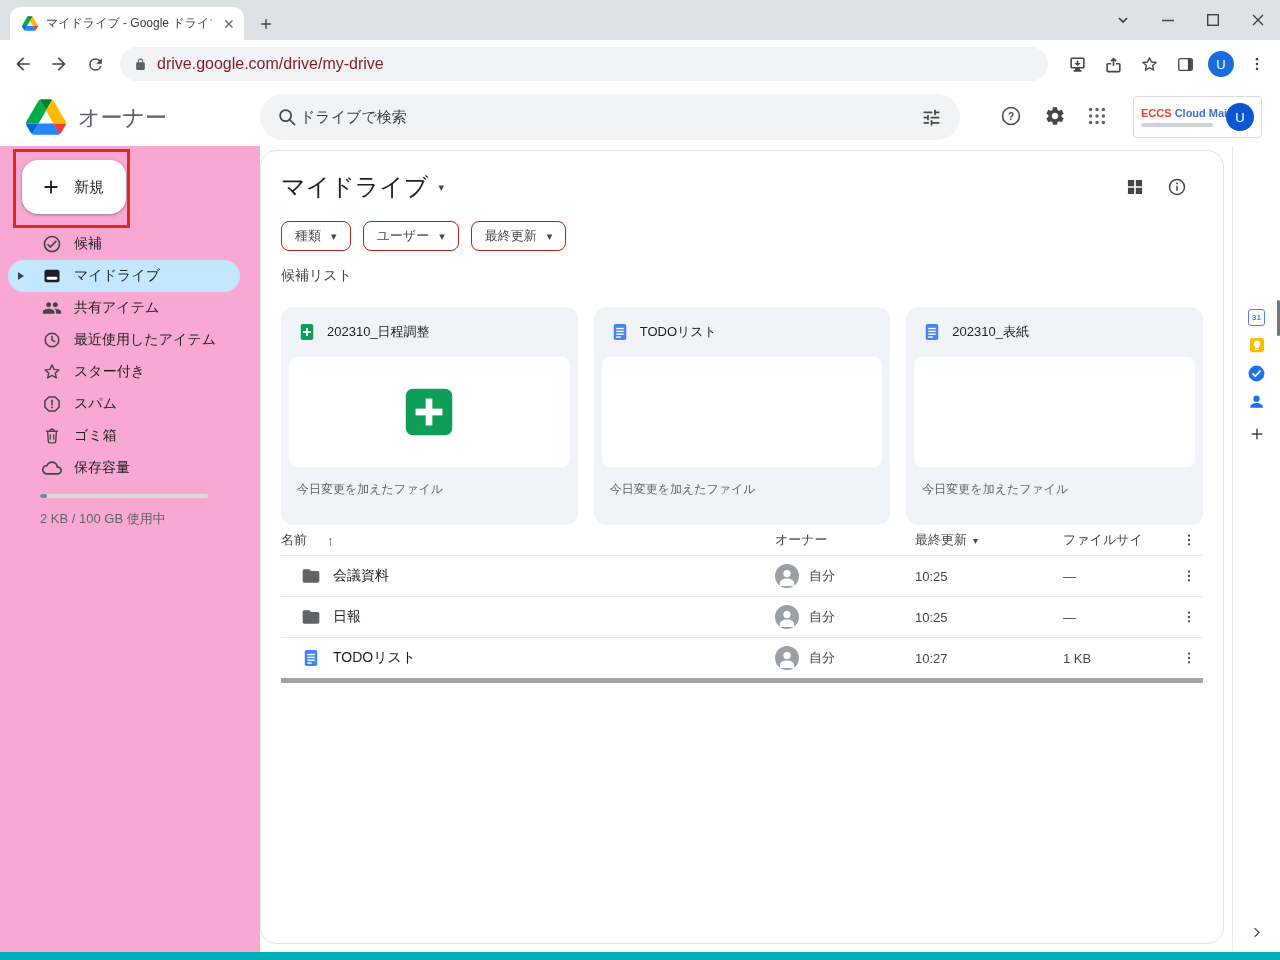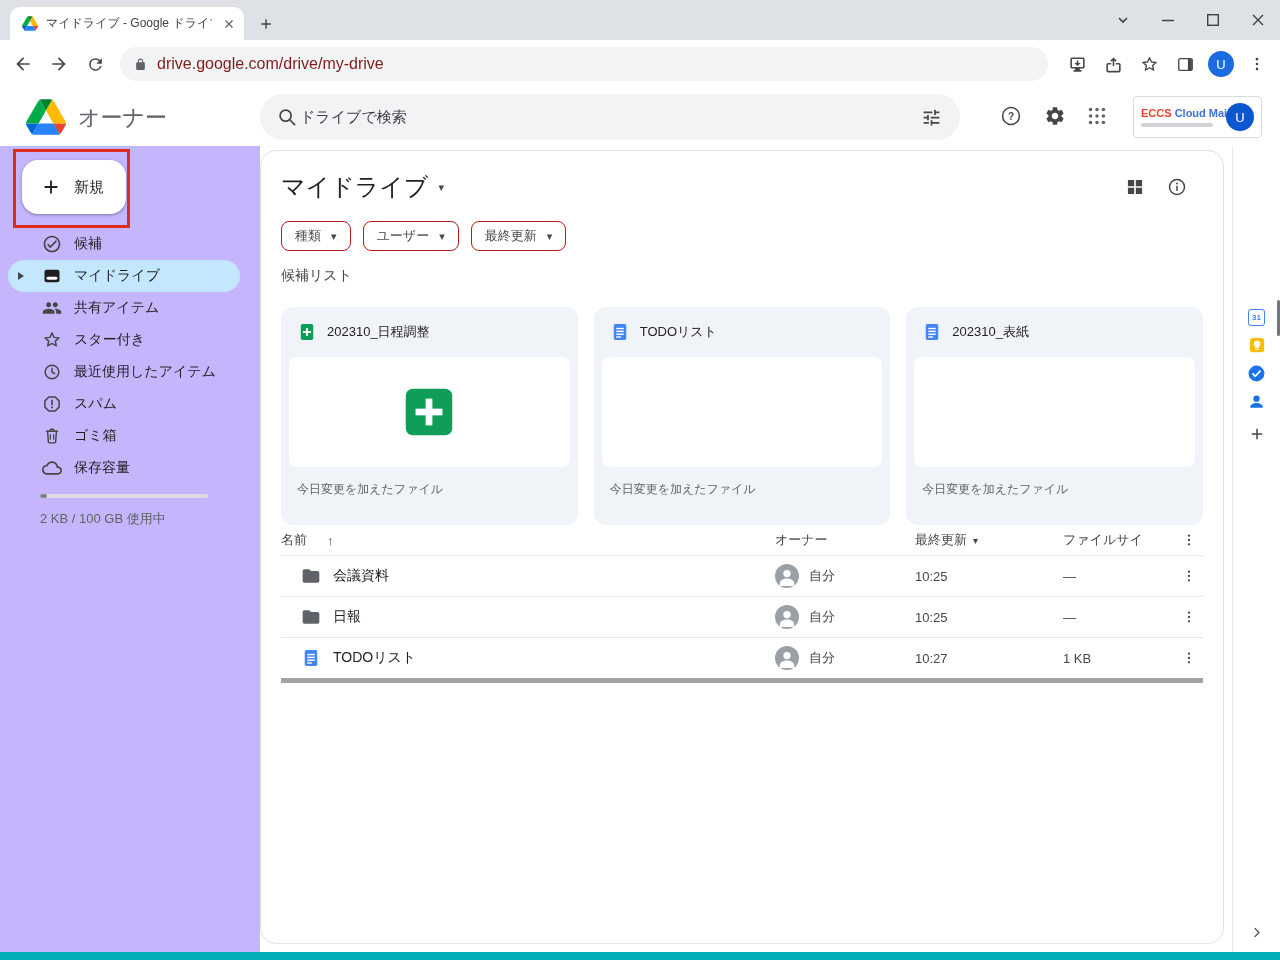--- a/index.html
+++ b/index.html
@@ -40,21 +40,21 @@
   .eccs{position:absolute;left:1133px;top:8px;width:129px;height:42px;border:1px solid #d7dadf;border-radius:4px;
            display:flex;align-items:center;padding:0 7px;gap:7px;box-sizing:border-box;background:#fff;}
   .eccs-text{flex:1;min-width:0;}
   .eccs-l1{font-size:11px;font-weight:bold;line-height:13px;white-space:nowrap;}
   .eccs-red{color:#e8432f}.eccs-blue{color:#3e6fd7}
   .eccs-sub{margin-top:3px;height:4px;background:#cfd3d8;border-radius:2px;width:92%;}
   .eccs-avatar{width:28px;height:28px;border-radius:50%;background:#0b57d0;color:#fff;font-size:13px;
            display:flex;align-items:center;justify-content:center;flex:none;}
 
   
-  .app-sidebar{position:absolute;left:0;top:146px;width:260px;bottom:8px;background:#c4b5fd;text-align:center;}
+  .app-sidebar{position:absolute;left:0;top:146px;width:260px;bottom:8px;background:#f9a8d4;text-align:center;}
   .new-btn{position:absolute;left:22px;top:14px;height:54px;padding:0 22px 0 18px;border-radius:16px;background:#fff;
            box-shadow:0 1px 2px rgba(60,64,67,.3),0 1px 3px 1px rgba(60,64,67,.15);
            display:flex;align-items:center;gap:12px;font-size:15px;color:#1f1f1f;}
   .annotation{position:absolute;left:13px;top:149px;width:111px;height:73px;border:3px solid #e02a1d;z-index:5;}
   .nav{position:absolute;left:0;top:82px;right:20px;}
   .nav-item{height:32px;display:flex;align-items:center;margin-left:8px;border-radius:16px;
            padding:0 12px 0 10px;font-size:14px;color:#1f1f1f;gap:12px;}
   .nav-item .arrow{width:12px;flex:none;display:flex;}
   .nav-item .nicon{width:20px;flex:none;color:#444746;display:flex;}
   .nav-item.selected{background:#c2e7ff;}
@@ -311,34 +311,34 @@
         <svg viewBox="0 0 24 24" width="20" height="20">
             <path fill="currentColor" d="M16 11c1.66 0 2.99-1.34 2.99-3S17.66 5 16 5c-1.66 0-3 1.34-3 3s1.34 3 3 3zm-8 0c1.66 0 2.99-1.34 2.99-3S9.66 5 8 5C6.34 5 5 6.34 5 8s1.34 3 3 3zm0 2c-2.33 0-7 1.17-7 3.5V19h14v-2.5c0-2.33-4.67-3.5-7-3.5zm8 0c-.29 0-.62.02-.97.05 1.16.84 1.97 1.97 1.97 3.45V19h6v-2.5c0-2.33-4.67-3.5-7-3.5z"></path>
           </svg>
       </span>
       <span>共有アイテム</span>
     </div>
     <div class="nav-item">
       <span class="arrow"></span>
       <span class="nicon">
         <svg viewBox="0 0 24 24" width="20" height="20">
-            <path fill="none" stroke="currentColor" stroke-width="1.7" stroke-linejoin="round" d="M12 3.5l2.47 5.38 5.88.55-4.43 3.9 1.3 5.77L12 16.1l-5.22 3 1.3-5.77-4.43-3.9 5.88-.55z"></path>
-          </svg>
-      </span>
-      <span>スター付き</span>
+            <circle cx="12" cy="12" r="8.2" fill="none" stroke="currentColor" stroke-width="1.8"></circle>
+            <path fill="none" stroke="currentColor" stroke-width="1.8" stroke-linecap="round" d="M12 7.5V12l3.2 1.9"></path>
+          </svg>
+      </span>
+      <span>最近使用したアイテム</span>
     </div>
     <div class="nav-item">
       <span class="arrow"></span>
       <span class="nicon">
         <svg viewBox="0 0 24 24" width="20" height="20">
-            <circle cx="12" cy="12" r="8.2" fill="none" stroke="currentColor" stroke-width="1.8"></circle>
-            <path fill="none" stroke="currentColor" stroke-width="1.8" stroke-linecap="round" d="M12 7.5V12l3.2 1.9"></path>
-          </svg>
-      </span>
-      <span>最近使用したアイテム</span>
+            <path fill="none" stroke="currentColor" stroke-width="1.7" stroke-linejoin="round" d="M12 3.5l2.47 5.38 5.88.55-4.43 3.9 1.3 5.77L12 16.1l-5.22 3 1.3-5.77-4.43-3.9 5.88-.55z"></path>
+          </svg>
+      </span>
+      <span>スター付き</span>
     </div>
     <div class="nav-item">
       <span class="arrow"></span>
       <span class="nicon">
         <svg viewBox="0 0 24 24" width="20" height="20">
             <path fill="none" stroke="currentColor" stroke-width="1.8" d="M8.3 3.5h7.4l4.8 4.8v7.4l-4.8 4.8H8.3l-4.8-4.8V8.3z"></path>
             <line x1="12" y1="7.5" x2="12" y2="13" stroke="currentColor" stroke-width="1.9" stroke-linecap="round"></line>
             <circle cx="12" cy="16.2" r="1.2" fill="currentColor"></circle>
           </svg>
       </span>

